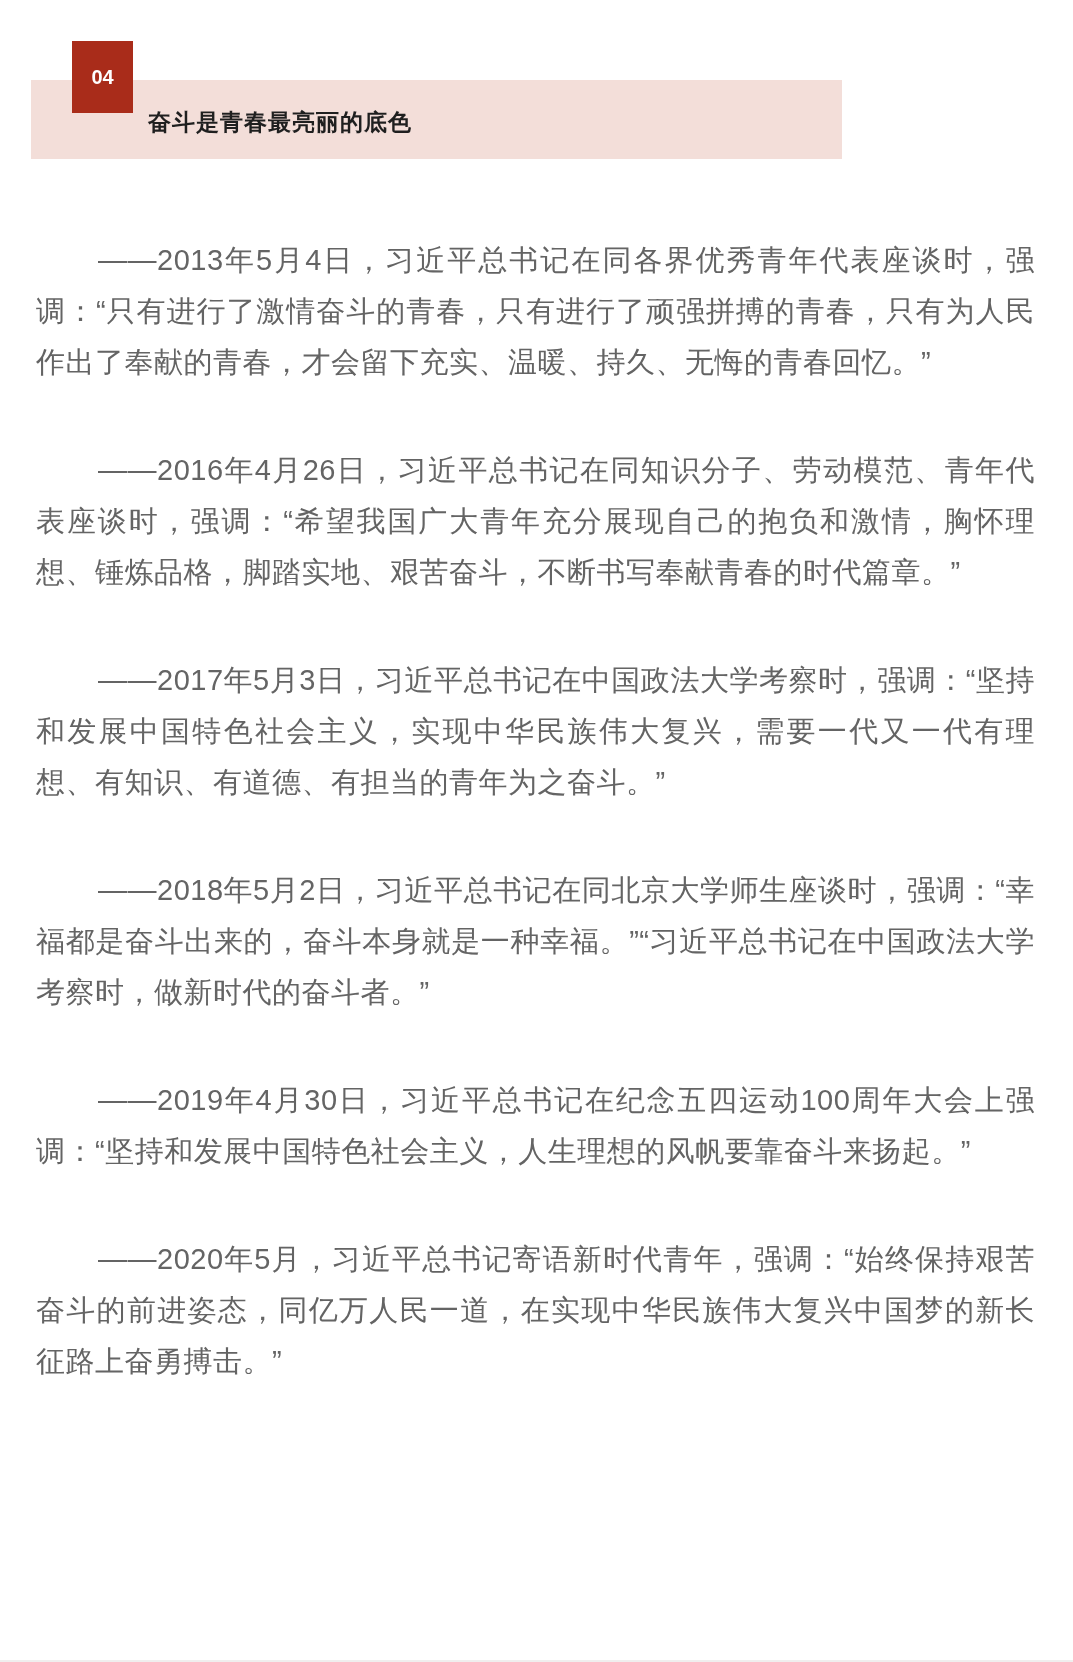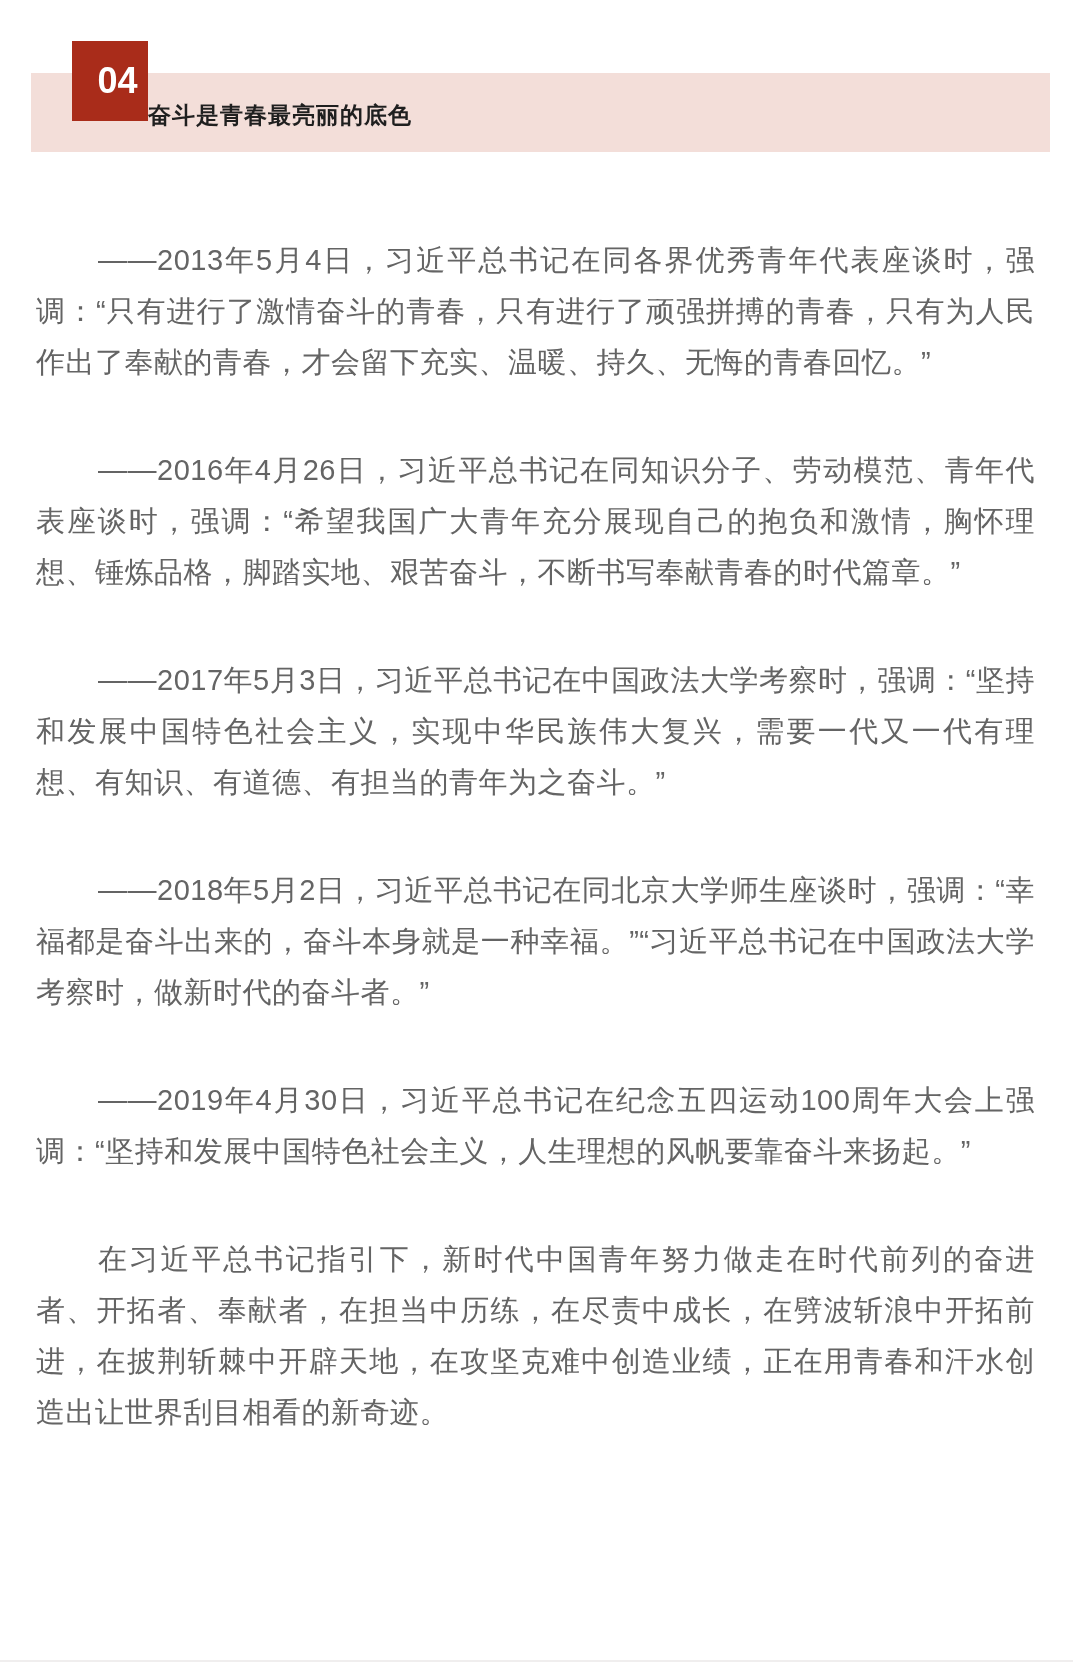--- a/index.html
+++ b/index.html
@@ -11,42 +11,41 @@
   .page {
     position: relative;
     width: 1073px;
     height: 1662px;
     background: #ffffff;
     overflow: hidden;
   }
   .banner {
     position: absolute;
     left: 31px;
-    top: 73px;
-    width: 1019px;
+    top: 80px;
+    width: 811px;
     height: 79px;
     background: var(--banner-pink, #f3ded9);
     display: flex;
     align-items: center;
   }
   .num-box {
     position: absolute;
     left: 72px;
     top: 41px;
     width: 61px;
-    height: 80px;
+    height: 72px;
     background: var(--accent-red, #a92c1a);
     color: #ffffff;
-    font-size: 36px;
+    font-size: 20px;
     font-weight: bold;
     display: flex;
     align-items: center;
     justify-content: center;
     z-index: 2;
-    padding-left: 15px;
   }
   .section-title {
     margin-left: 117px;
     padding-top: 5px;
     color: var(--title-text, #1f1f1f);
     font-size: 23px;
     font-weight: bold;
     letter-spacing: 1px;
   }
   .content {
@@ -83,18 +82,18 @@
   </div>
 
   <div class="num-box">04</div>
 
   <div class="content">
     <p>——2013年5月4日，习近平总书记在同各界优秀青年代表座谈时，强调：“只有进行了激情奋斗的青春，只有进行了顽强拼搏的青春，只有为人民作出了奉献的青春，才会留下充实、温暖、持久、无悔的青春回忆。”</p>
     <p>——2016年4月26日，习近平总书记在同知识分子、劳动模范、青年代表座谈时，强调：“希望我国广大青年充分展现自己的抱负和激情，胸怀理想、锤炼品格，脚踏实地、艰苦奋斗，不断书写奉献青春的时代篇章。”</p>
     <p>——2017年5月3日，习近平总书记在中国政法大学考察时，强调：“坚持和发展中国特色社会主义，实现中华民族伟大复兴，需要一代又一代有理想、有知识、有道德、有担当的青年为之奋斗。”</p>
     <p>——2018年5月2日，习近平总书记在同北京大学师生座谈时，强调：“幸福都是奋斗出来的，奋斗本身就是一种幸福。”“习近平总书记在中国政法大学考察时，做新时代的奋斗者。”</p>
     <p>——2019年4月30日，习近平总书记在纪念五四运动100周年大会上强调：“坚持和发展中国特色社会主义，人生理想的风帆要靠奋斗来扬起。”</p>
-    <p>在习近平总书记指引下，新时代中国青年努力做走在时代前列的奋进者、开拓者、奉献者，在担当中历练，在尽责中成长，在劈波斩浪中开拓前进，在披荆斩棘中开辟天地，在攻坚克难中创造业绩，正在用青春和汗水创造出让世界刮目相看的新奇迹。</p>
+    <p>——2020年5月，习近平总书记寄语新时代青年，强调：“始终保持艰苦奋斗的前进姿态，同亿万人民一道，在实现中华民族伟大复兴中国梦的新长征路上奋勇搏击。”</p>
   </div>
 
   <div class="bottom-divider"></div>
 
 </div>
 
 </body></html>

